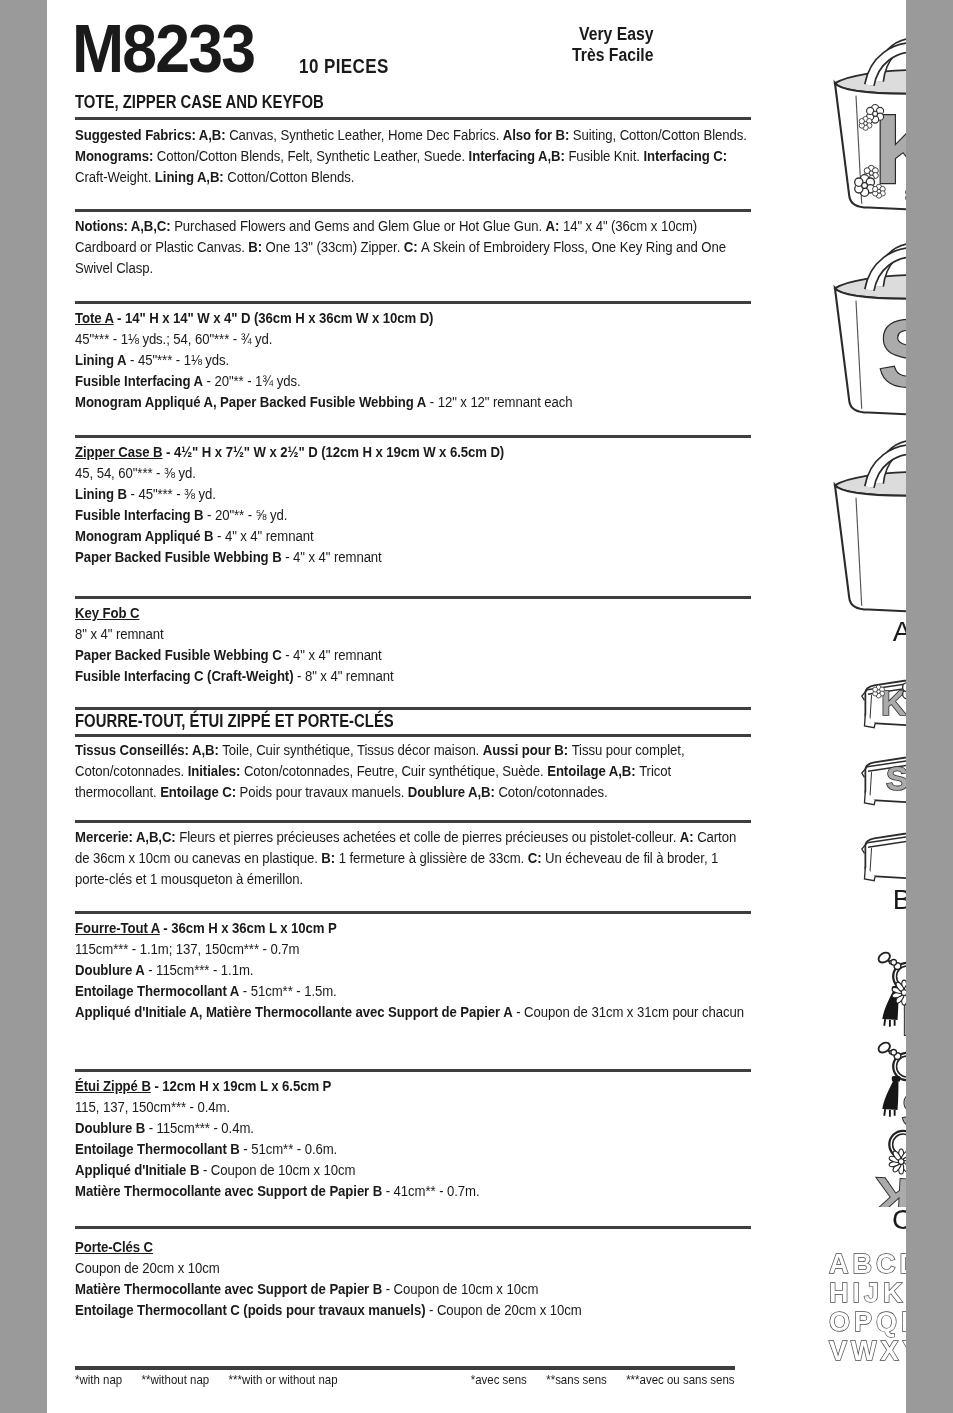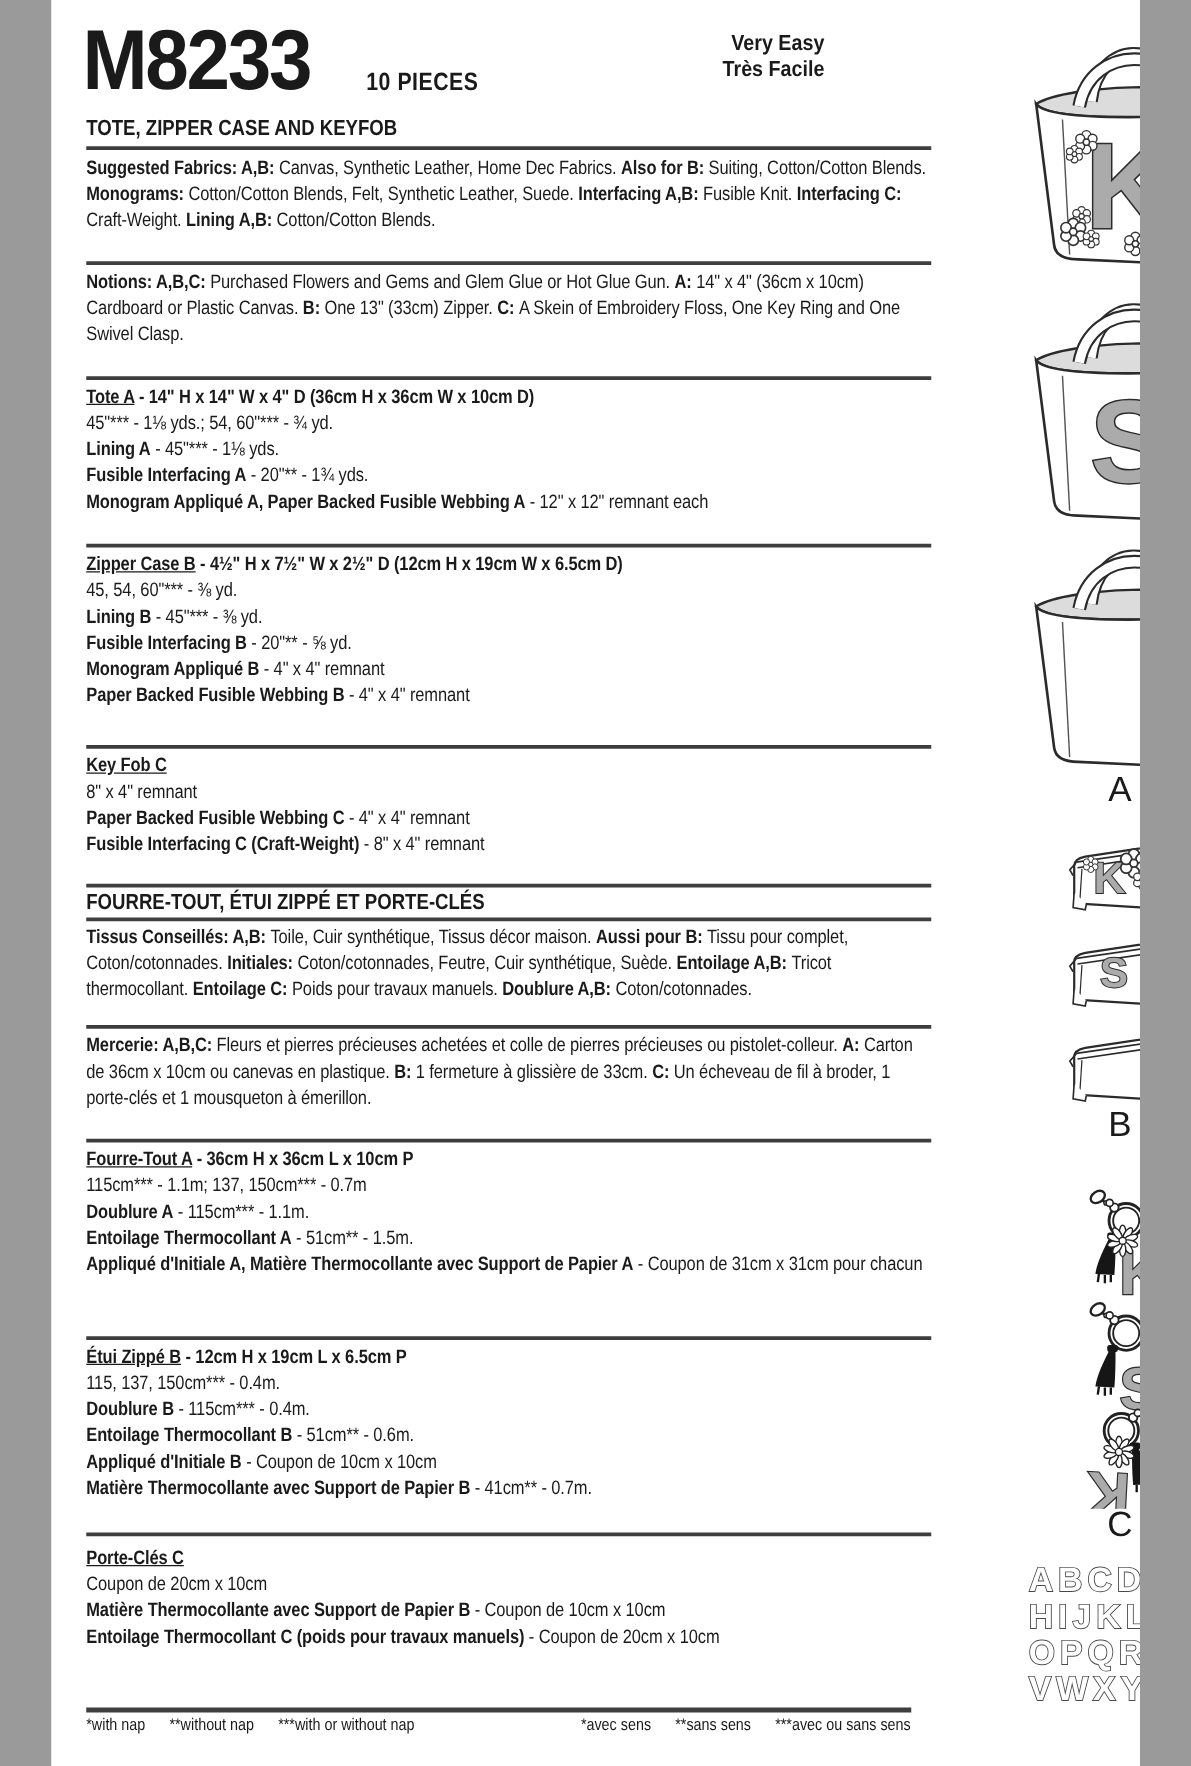--- a/index.html
+++ b/index.html
@@ -1,18 +1,18 @@
 <!DOCTYPE html>
 <html><head>
 <meta charset="utf-8">
 <style>
   html,body{margin:0;padding:0;background:#9a9a9a;}
   .page{
     position:relative;width:859px;height:1413px;margin:0 auto;background:#ffffff;
-    font-family:"Liberation Sans","DejaVu Sans",sans-serif;color:#1a1a1a;overflow:hidden;padding-left:12px;
+    font-family:"Liberation Sans","DejaVu Sans",sans-serif;color:#1a1a1a;overflow:hidden;
   }
   
   .cx{position:absolute;left:28px;width:794px;transform:scaleX(0.85);transform-origin:0 0;}
   .line{font-size:15.5px;line-height:21px;letter-spacing:-0.1px;}
   .line .b,.b{font-weight:700;}
   .line .u{text-decoration:underline;}
   h1.pattern-number{
     position:absolute;left:25px;top:14px;margin:0;font-size:68px;line-height:68px;
     font-weight:700;letter-spacing:-2px;transform:scaleX(0.92);transform-origin:0 0;
   }

